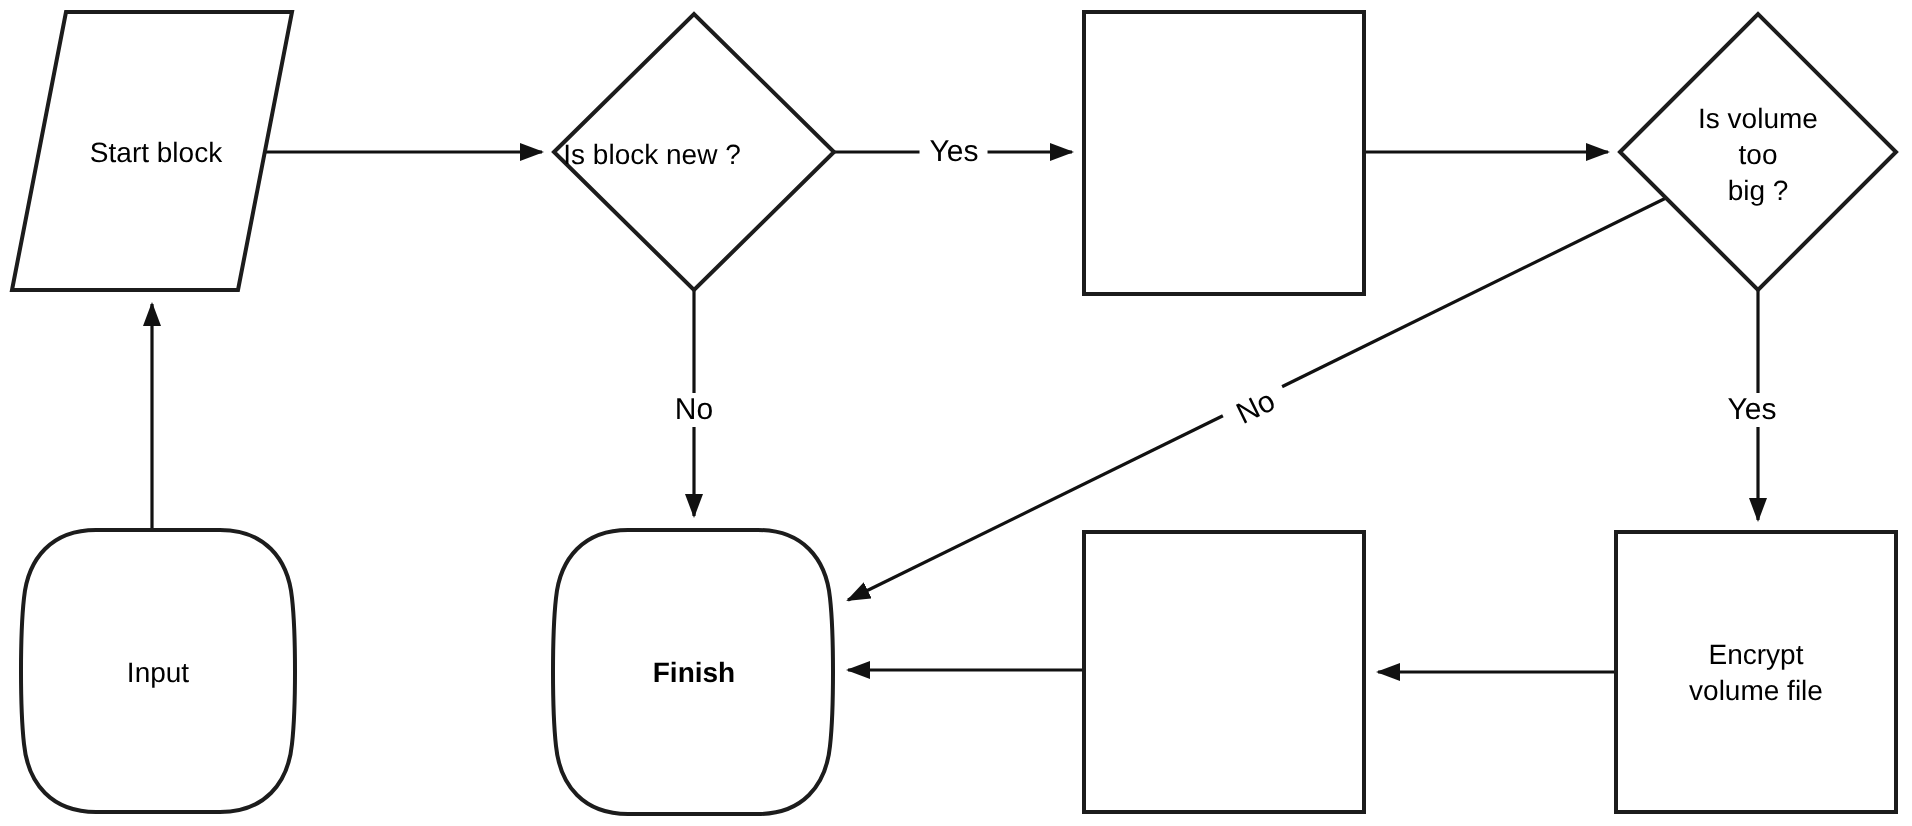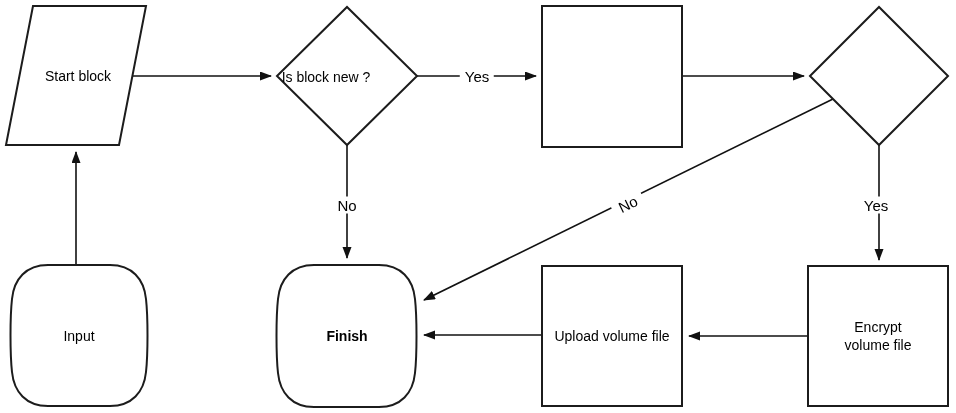--- a/index.html
+++ b/index.html
@@ -83,26 +83,27 @@
       <rect x="542" y="266" width="140" height="140"></rect>
       <rect x="808" y="266" width="140" height="140"></rect>
     </g>
   </svg>
 
   <div class="node-label" style="left:78px; top:76px;">Start block</div>
 
   <div class="node-label" style="left:326px; top:77px;">Is block new ?</div>
 
 
+  <div class="node-label" style="left:879px; top:77px;">Is volume too
+big ?</div>
 
   <div class="node-label" style="left:79px; top:336px;">Input</div>
 
   <div class="node-label" style="left:347px; top:336px;font-weight:bold;">Finish</div>
 
-  <div class="node-label" style="left:612px; top:336px;">Upload volume file</div>
 
   <div class="node-label" style="left:878px; top:336px;">Encrypt volume file</div>
 
   <div class="edge-label" style="left:477px; top:76px;">Yes</div>
 
   <div class="edge-label" style="left:347px; top:205px;">No</div>
 
   <div class="edge-label" style="left:876px; top:205px;">Yes</div>
 
   <div class="edge-label rotated" style="left:628px; top:204px;">No</div>

